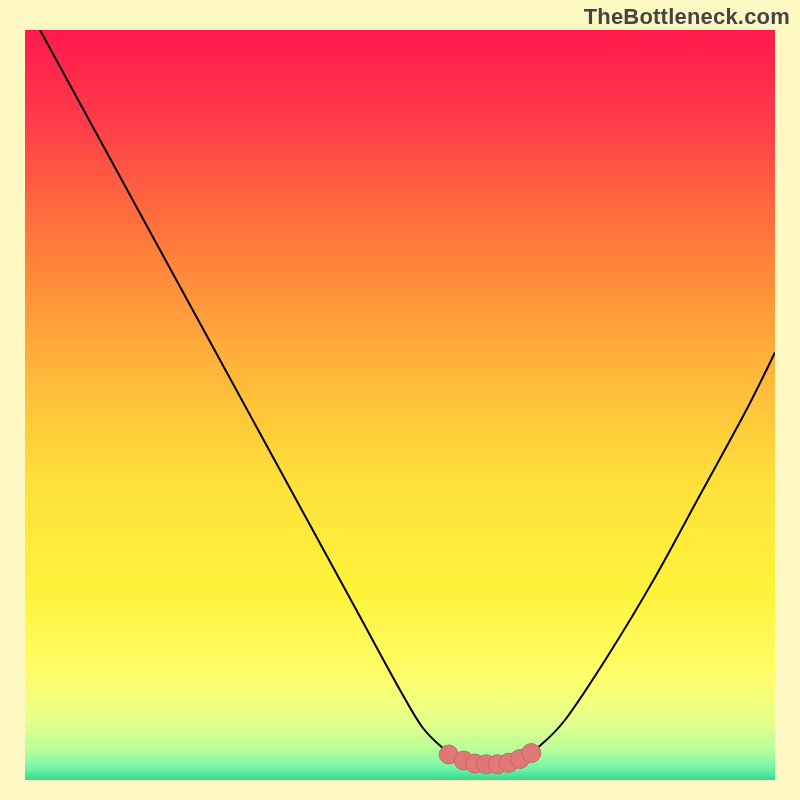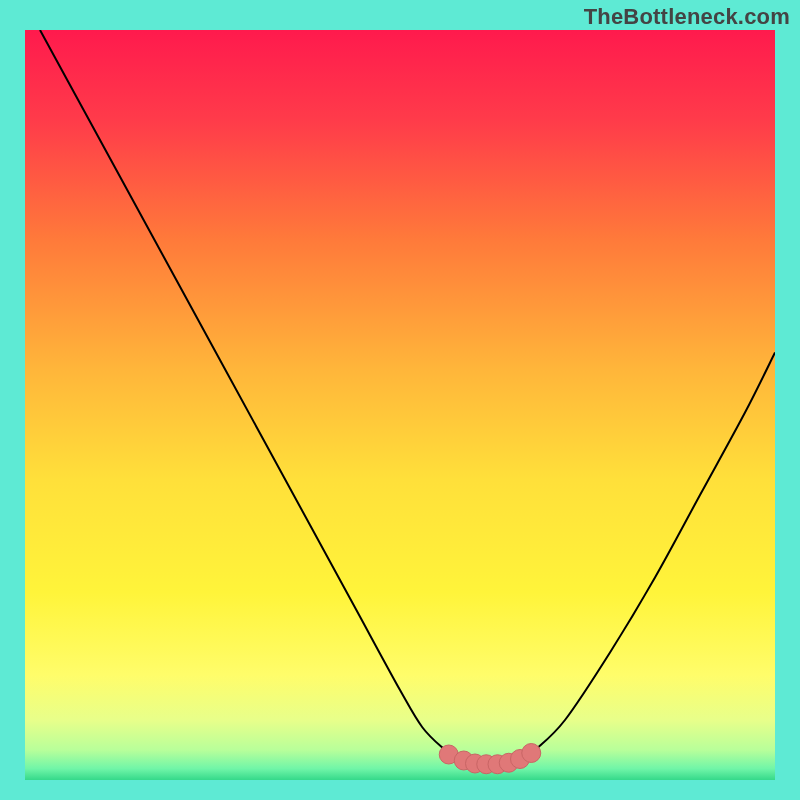--- a/index.html
+++ b/index.html
@@ -8,21 +8,21 @@
     width: 800px;
     height: 800px;
     background: #000;
     overflow: hidden;
     font-family: Arial, Helvetica, sans-serif;
   }
   .stage {
     position: relative;
     width: 800px;
     height: 800px;
-    background: #5eead4;
+    background: #fef9c3;
   }
   .watermark {
     position: absolute;
     top: 4px;
     right: 10px;
     color: #444;
     font-size: 22px;
     font-weight: 600;
     letter-spacing: 0.2px;
     user-select: none;

